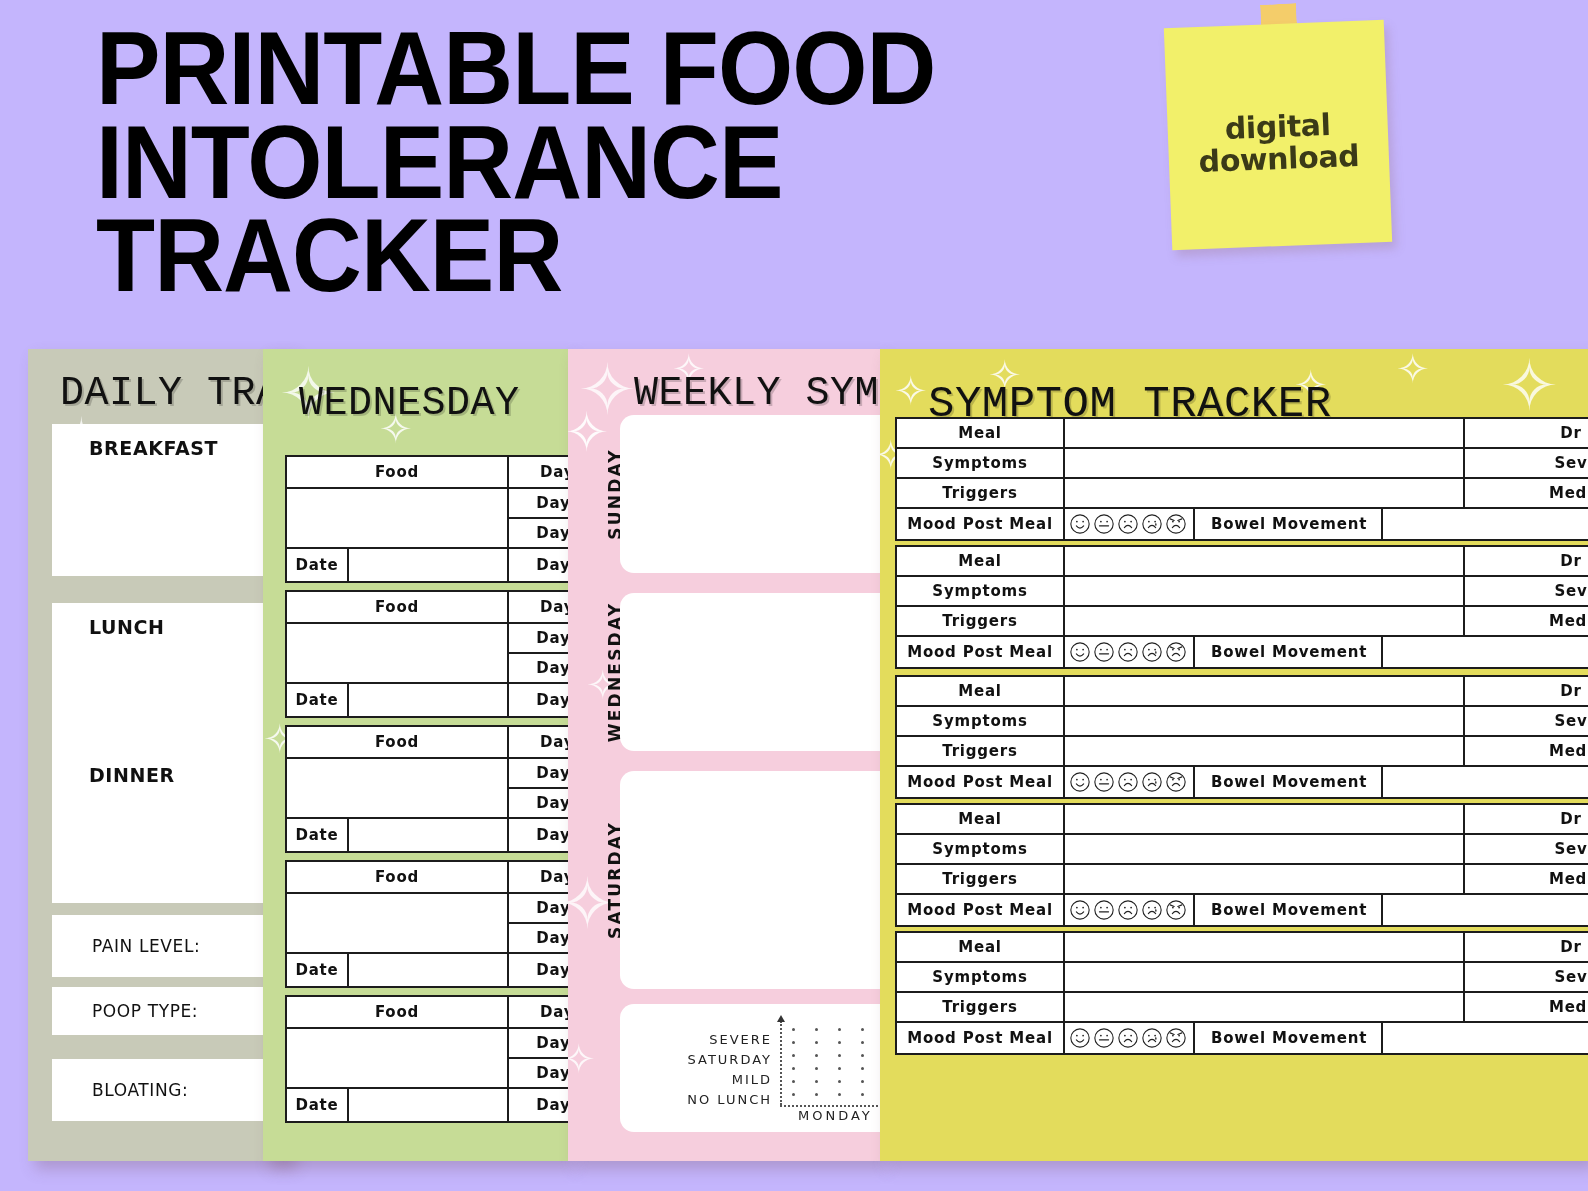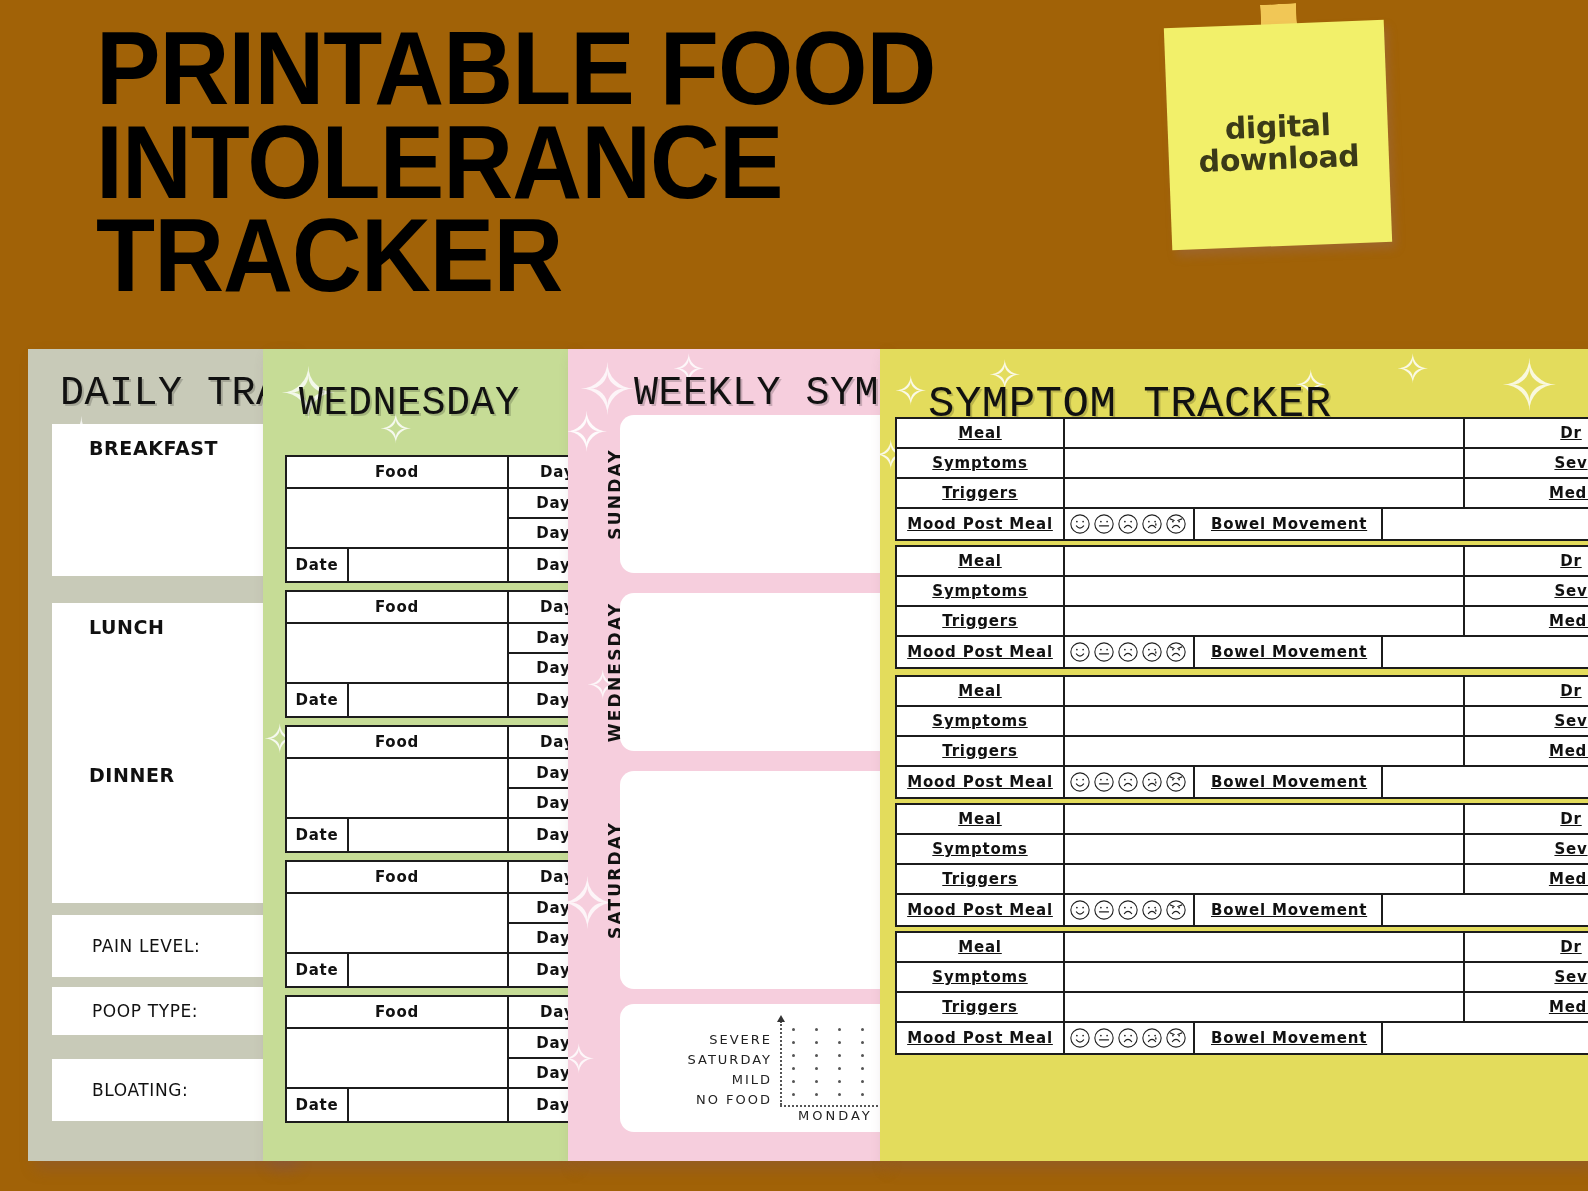--- a/index.html
+++ b/index.html
@@ -4,21 +4,21 @@
 <style>
   * { box-sizing: border-box; margin: 0; padding: 0; }
   html, body {
     width: 1588px; height: 1191px;
     overflow: hidden;
     font-family: "Liberation Sans", sans-serif;
   }
   #stage {
     position: relative;
     width: 1588px; height: 1191px;
-    background: #a16207;
+    background: #c4b5fd;
     overflow: hidden;
   }
 
   
   #hero-title {
     position: absolute;
     left: 96px; top: 22px;
     width: 1000px;
     color: #000;
     font-family: "Liberation Sans Narrow", "Liberation Sans", sans-serif;
@@ -262,21 +262,21 @@
     grid-template-rows: 30px 30px 30px 30px;
   }
   .sym-block .cell {
     border-right: 2px solid #1c1c1c;
     border-bottom: 2px solid #1c1c1c;
     font-family: "DejaVu Sans", sans-serif;
     font-weight: 700;
     font-size: 15px;
     letter-spacing: 0.8px;
     color: #111;
-    display: flex; align-items: center; justify-content: center; text-decoration: underline;
+    display: flex; align-items: center; justify-content: center;
   }
   .sym-block .cell.nb { border-bottom: none; }
   .sym-block .cell.nr { border-right: none; }
   .mood-cell {
     grid-column: 2; grid-row: 4;
     display: flex !important;
     align-items: center;
     justify-content: flex-start !important;
     padding-left: 4px;
     gap: 2px;
@@ -419,21 +419,21 @@
         <div class="weekly-box" style="top: 244px; height: 158px;"></div>
         <div class="day-label" style="top: 521px;">SATURDAY</div>
         <div class="weekly-box" style="top: 422px; height: 218px;"></div>
       </div>
 
     <div id="pain-chart">
       <div class="pain-y-labels" id="pain-y-labels">
           <div>SEVERE</div>
           <div>SATURDAY</div>
           <div>MILD</div>
-          <div>NO FOOD</div>
+          <div>NO LUNCH</div>
         </div>
       <div id="pain-axis-v"></div>
       <div id="pain-axis-h"></div>
       <div id="pain-dots">
           <span style="left: 0px; top: 0px;"></span>
           <span style="left: 23px; top: 0px;"></span>
           <span style="left: 46px; top: 0px;"></span>
           <span style="left: 69px; top: 0px;"></span>
           <span style="left: 0px; top: 13px;"></span>
           <span style="left: 23px; top: 13px;"></span>

